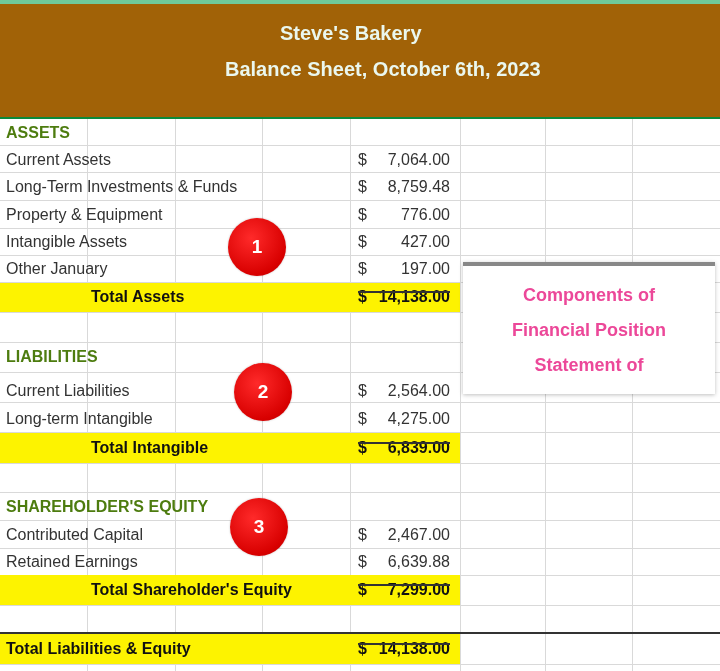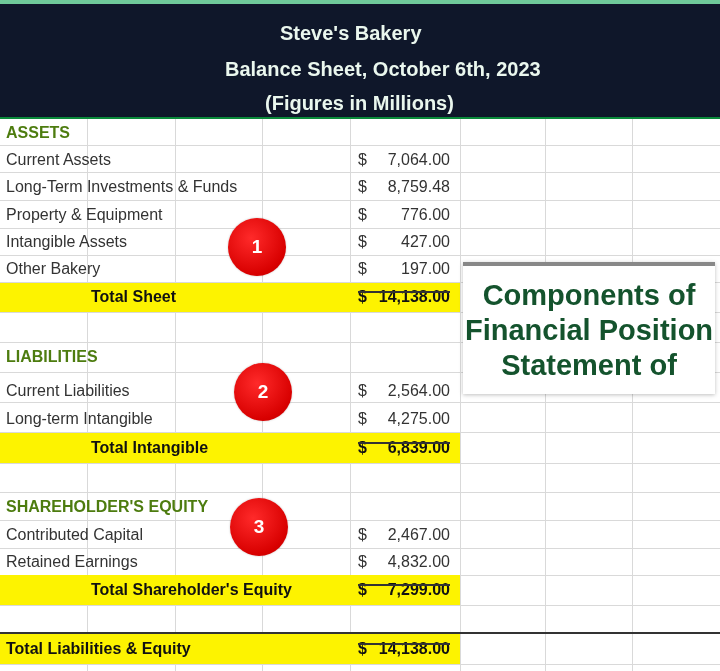--- a/index.html
+++ b/index.html
@@ -4,21 +4,21 @@
   <style>
     html, body { margin: 0; padding: 0; }
     body {
       width: 720px; height: 671px; position: relative; overflow: hidden;
       background: #ffffff;
       font-family: "Liberation Sans", "DejaVu Sans", sans-serif;
       color: #222;
     }
     .header {
       position: absolute; left: 0; top: 0; width: 720px; height: 117px;
-      background: #0f172a;
+      background: #a16207;
       border-bottom: 2px solid #0a8a3a;
     }
     .header .topline {
       position: absolute; left: 0; top: 0; width: 720px; height: 4px;
       background: #6fc99a;
     }
     .header .t {
       position: absolute; color: #eaf7ee; font-weight: bold; font-size: 20px;
       white-space: nowrap;
     }
@@ -57,33 +57,32 @@
       box-shadow: 0 0 2px rgba(0,0,0,0.25);
     }
     .callout {
       position: absolute; left: 463px; top: 262px; width: 252px; height: 128px;
       background: #fff;
       border-top: 4px solid #888;
       box-shadow: 0 1px 4px rgba(0,0,0,0.25);
       display: flex; flex-direction: column; align-items: center; justify-content: center;
     }
     .callout span {
-      font-weight: bold; font-size: 29px; color: #14532d; line-height: 35px;
+      font-weight: bold; font-size: 18px; color: #ec4899; line-height: 35px;
       white-space: nowrap;
     }
     .blackline { position: absolute; left: 0; width: 720px; height: 2px; background: #333; }
   </style>
 </head>
 <body>
 
 <div class="header">
   <div class="topline"></div>
   <div class="t" style="left:280px; top:22px;">Steve's Bakery</div>
   <div class="t" style="left:225px; top:58px;">Balance Sheet, October 6th, 2023</div>
-  <div class="t" style="left:265px; top:92px;">(Figures in Millions)</div>
 </div>
 
 <div class="grid">
   <div class="vline" style="left:87px;"></div>
   <div class="vline" style="left:175px;"></div>
   <div class="vline" style="left:262px;"></div>
   <div class="vline" style="left:350px;"></div>
   <div class="vline" style="left:460px;"></div>
   <div class="vline" style="left:545px;"></div>
   <div class="vline" style="left:632px;"></div>
@@ -134,29 +133,29 @@
   </span>
 </div>
 <div class="row" style="top:234px; height:20px;">
   <span class="label">Intangible Assets</span>
   <span class="amt">
     <span class="dollar">$</span>
       <span class="num">427.00</span>
   </span>
 </div>
 <div class="row" style="top:261px; height:20px;">
-  <span class="label">Other Bakery</span>
+  <span class="label">Other January</span>
   <span class="amt">
     <span class="dollar">$</span>
       <span class="num">197.00</span>
   </span>
 </div>
 
 <div class="row total" style="top:283px; height:29px;">
-  <span class="label" style="left:91px; top:6px;">Total Sheet</span>
+  <span class="label" style="left:91px; top:6px;">Total Assets</span>
   <span class="amt" style="top:6px;">
     <span class="dollar">$</span>
       <span class="num">14,138.00</span>
     <span class="ul"></span>
   </span>
 </div>
 
 <div class="badge" style="left:228px; top:218px;">1</div>
 
 <div class="row section" style="top:349px; height:20px;">
@@ -194,21 +193,21 @@
   <span class="label">Contributed Capital</span>
   <span class="amt">
     <span class="dollar">$</span>
       <span class="num">2,467.00</span>
   </span>
 </div>
 <div class="row" style="top:554px; height:20px;">
   <span class="label">Retained Earnings</span>
   <span class="amt">
     <span class="dollar">$</span>
-      <span class="num">4,832.00</span>
+      <span class="num">6,639.88</span>
   </span>
 </div>
 <div class="row total" style="top:575px; height:30px;">
   <span class="label" style="left:91px; top:7px;">Total Shareholder's Equity</span>
   <span class="amt" style="top:7px;">
     <span class="dollar">$</span>
       <span class="num">7,299.00</span>
     <span class="ul"></span>
   </span>
 </div>

